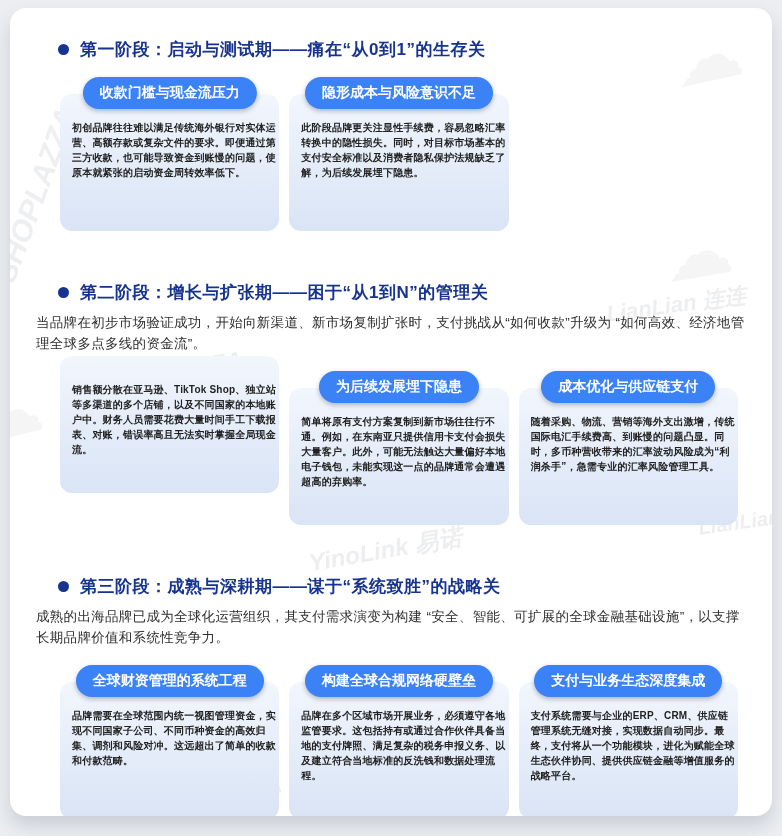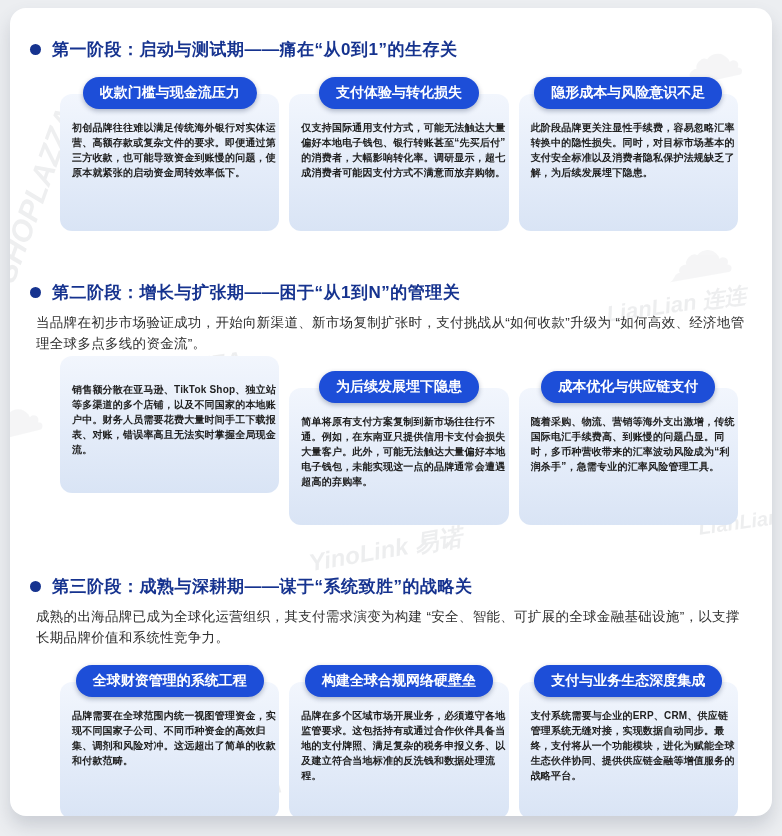--- a/index.html
+++ b/index.html
@@ -15,41 +15,41 @@
     margin:8px auto 0;
     background:#ffffff;
     border-radius:16px;
     box-shadow:0 10px 18px rgba(70,80,100,.20);
     overflow:hidden;
   }
   
   .section{position:relative;z-index:2;}
   .section.first{margin-top:30px;}
   .section.gap{margin-top:50px;}
-  .sec-head{display:flex;align-items:center;gap:11px;padding-left:20px;}
+  .sec-head{display:flex;align-items:center;gap:11px;padding-left:28px;margin-left:20px;}
   .bullet{width:11px;height:11px;border-radius:50%;background:#16338f;flex:0 0 auto;}
   .sec-title{font-size:17px;font-weight:bold;color:#16338f;letter-spacing:.5px;}
   .sec-intro{
     margin:9px 26px 0 26px;
     font-size:13.5px;line-height:1.55;color:#2e2e2e;
     letter-spacing:.3px;
   }
   
   .cards{
     display:grid;grid-template-columns:repeat(3,1fr);
     column-gap:10px;
     margin:16px 34px 0 50px;
     align-items:start;
   }
   .card{position:relative;}
   .card-pill{
     position:relative;z-index:2;
     width:fit-content;max-width:92%;
     margin:0 auto;
-    background:#1d4ed8;
+    background:#3b82f6;
     color:#fff;
     border-radius:17px;
     padding:7px 17px;
     font-size:14px;font-weight:bold;
     text-align:center;white-space:nowrap;
     box-shadow:0 2px 5px rgba(10,25,70,.30);
   }
   .card-body{
     margin-top:-15px;
     background:linear-gradient(180deg,#f2f6fd 0%,#e4ecf9 55%,#d9e4f5 100%);
@@ -100,24 +100,20 @@
     <div class="sec-head">
       <span class="bullet"></span>
       <span class="sec-title">第一阶段：启动与测试期——痛在“从0到1”的生存关</span>
     </div>
     <div class="cards">
       <div class="card">
         <div class="card-pill">收款门槛与现金流压力</div>
         <div class="card-body">初创品牌往往难以满足传统海外银行对实体运营、高额存款或复杂文件的要求。即便通过第三方收款，也可能导致资金到账慢的问题，使原本就紧张的启动资金周转效率低下。</div>
       </div>
       <div class="card">
-        <div class="card-pill">支付体验与转化损失</div>
-        <div class="card-body">仅支持国际通用支付方式，可能无法触达大量偏好本地电子钱包、银行转账甚至“先买后付”的消费者，大幅影响转化率。调研显示，超七成消费者可能因支付方式不满意而放弃购物。</div>
-      </div>
-      <div class="card">
         <div class="card-pill">隐形成本与风险意识不足</div>
         <div class="card-body">此阶段品牌更关注显性手续费，容易忽略汇率转换中的隐性损失。同时，对目标市场基本的支付安全标准以及消费者隐私保护法规缺乏了解，为后续发展埋下隐患。</div>
       </div>
     </div>
   </div>
 
   <div class="section gap">
     <div class="sec-head">
       <span class="bullet"></span>
       <span class="sec-title">第二阶段：增长与扩张期——困于“从1到N”的管理关</span>

